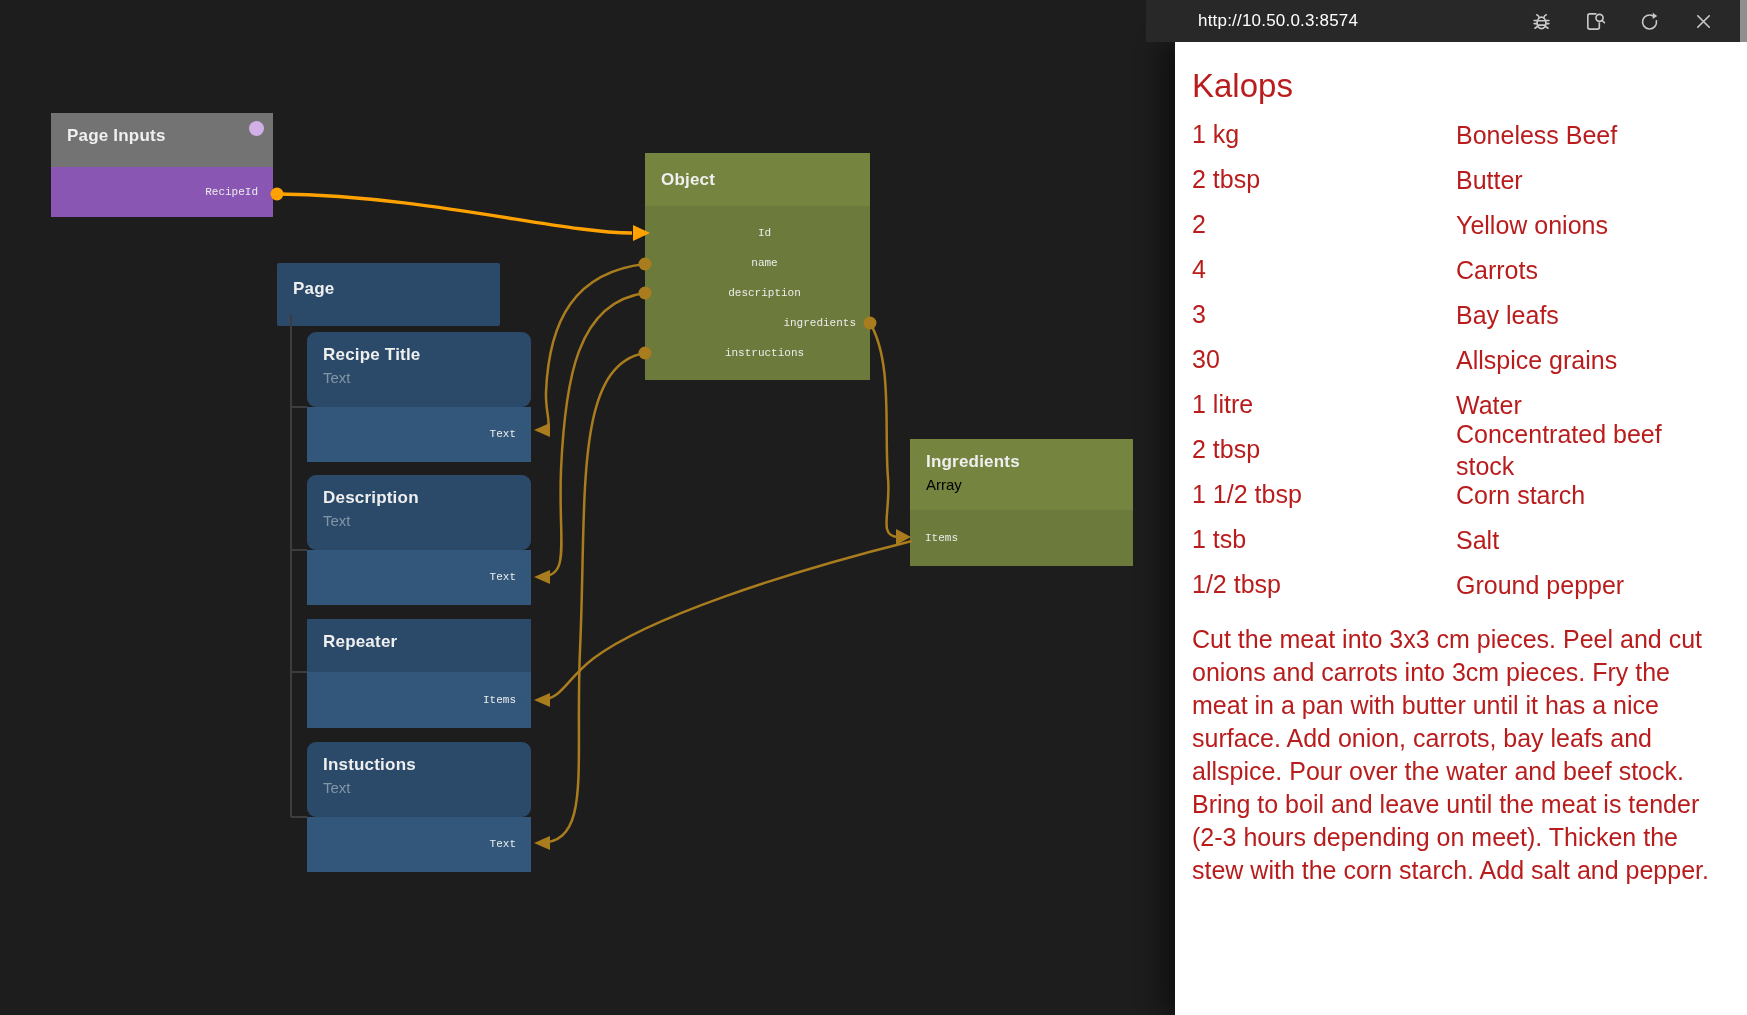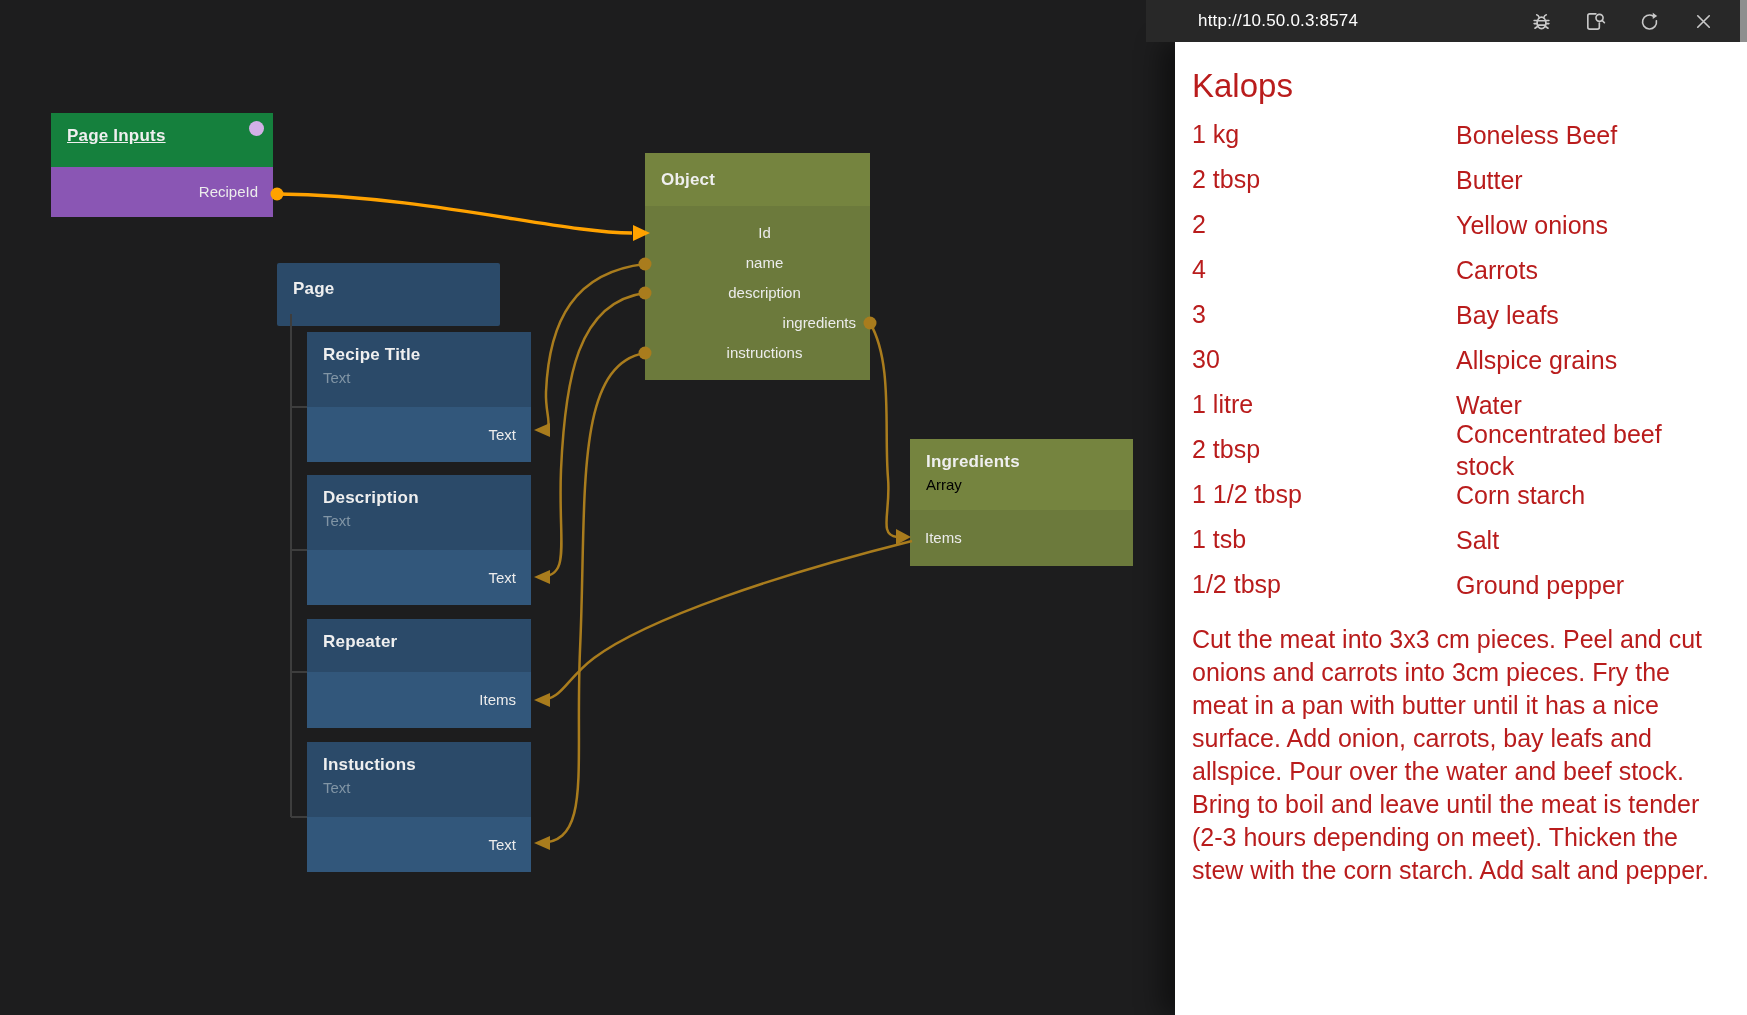--- a/index.html
+++ b/index.html
@@ -10,39 +10,39 @@
   .node{position:absolute;border-radius:2px;color:#efefef;z-index:2;}
   .node .hdr{padding:13px 0 0 16px;box-sizing:border-box;}
   .node .title{font-size:17px;font-weight:600;letter-spacing:.2px;}
   .node .sub{font-size:15px;margin-top:4px;}
   .blue .hdr{background:#2b4a69;}
   .blue .body{background:#32577b;}
   .blue .sub{color:#8195a5;}
   .green .hdr{background:#75843f;}
   .green .body{background:#6c7a3c;}
   .green .sub{color:#000000;}
-  .purple .hdr{background:#15803d;position:relative;text-decoration:underline;}
+  .purple .hdr{background:#737373;position:relative;}
   .purple .body{background:#8a56b4;}
 
-  .port{font-size:15px;color:#ececec;}
+  .port{font-size:11px;color:#ececec;font-family:Liberation Mono, monospace;}
   .port-right{text-align:right;padding-right:15px;}
   .port-left{text-align:left;padding-left:15px;}
 
   #n-page-inputs{left:51px;top:113px;width:222px;}
   #n-page-inputs .hdr{height:54px;}
   #n-page-inputs .body{height:50px;line-height:50px;}
   .pi-dot{position:absolute;right:9px;top:8px;width:15px;height:15px;border-radius:50%;background:#d2b0e7;}
 
   #n-page{left:277px;top:263px;width:223px;height:63px;background:#2b4a69;}
   #n-page .hdr{height:51px;padding-top:0;line-height:51px;background:transparent;}
 
   #n-recipe-title{left:307px;top:332px;width:224px;}
   #n-description{left:307px;top:475px;width:224px;}
   #n-instuctions{left:307px;top:742px;width:224px;}
-  .tall .hdr{height:75px;}
+  .tall .hdr{height:75px;border-radius:9px;}
   .tall .body{height:55px;line-height:55px;}
   #n-repeater{left:307px;top:619px;width:224px;}
   #n-repeater .hdr{height:53px;}
   #n-repeater .body{height:56px;line-height:56px;}
 
   #n-object{left:645px;top:153px;width:225px;}
   #n-object .hdr{height:53px;padding-top:0;line-height:53px;}
   #n-object .body{padding:12px 0;}
   .p-row{height:30px;line-height:30px;}
   .p-row.side-right{text-align:right;padding-right:14px;}

